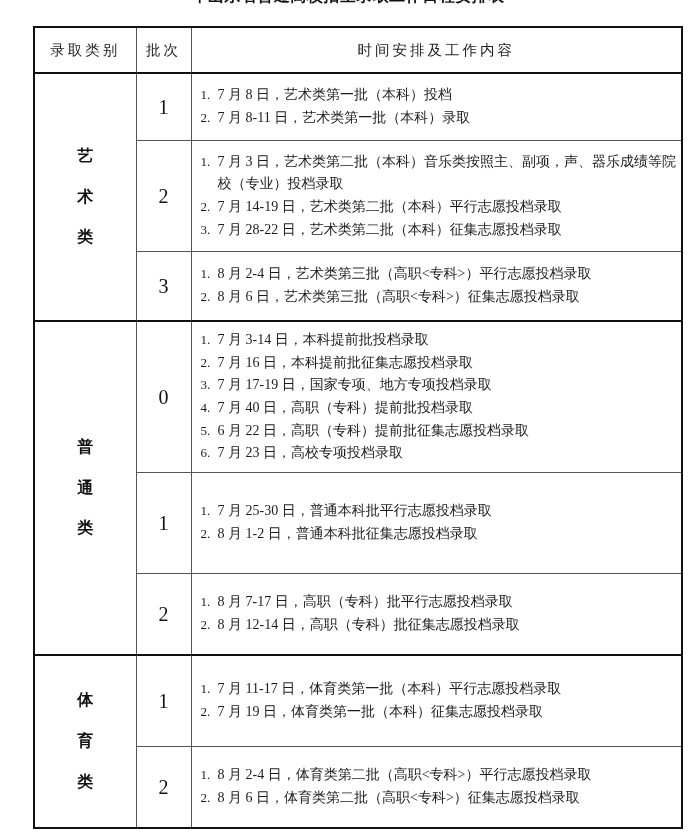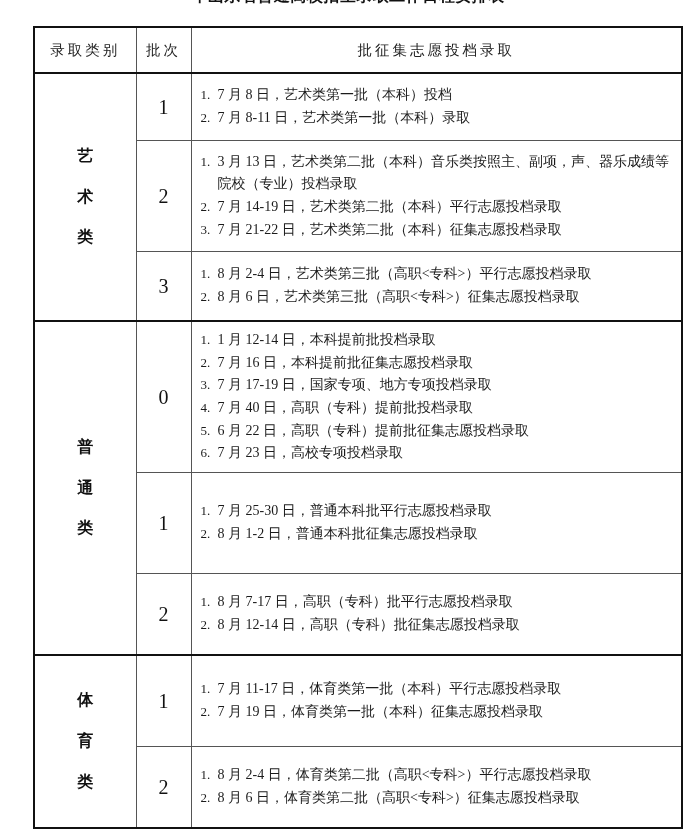--- a/index.html
+++ b/index.html
@@ -131,59 +131,59 @@
   <table class="schedule">
     <colgroup>
       <col class="col-category">
       <col class="col-batch">
       <col class="col-content">
     </colgroup>
     <thead>
       <tr class="head-row">
         <th class="th-category">录取类别</th>
         <th class="th-batch">批次</th>
-        <th class="th-content">批征集志愿投档录取</th>
+        <th class="th-content">时间安排及工作内容</th>
       </tr>
     </thead>
     <tbody id="schedule-body">
         <tr class="section-start">
           <td class="cat-cell" rowspan="3"><div class="cat-vertical"><span>艺</span><span>术</span><span>类</span></div></td>
           <td class="batch-cell" style="height: 66px;">1</td>
           <td class="content-cell">
             <ol class="items">
               <li>7 月 8 日，艺术类第一批（本科）投档</li>
               <li>7 月 8-11 日，艺术类第一批（本科）录取</li>
             </ol>
           </td>
         </tr>
         <tr>
           <td class="batch-cell" style="height: 110px;">2</td>
           <td class="content-cell">
             <ol class="items">
-              <li>3 月 13 日，艺术类第二批（本科）音乐类按照主、副项，声、器乐成绩等院校（专业）投档录取</li>
+              <li>7 月 3 日，艺术类第二批（本科）音乐类按照主、副项，声、器乐成绩等院校（专业）投档录取</li>
               <li>7 月 14-19 日，艺术类第二批（本科）平行志愿投档录取</li>
-              <li>7 月 21-22 日，艺术类第二批（本科）征集志愿投档录取</li>
+              <li>7 月 28-22 日，艺术类第二批（本科）征集志愿投档录取</li>
             </ol>
           </td>
         </tr>
         <tr>
           <td class="batch-cell" style="height: 68px;">3</td>
           <td class="content-cell">
             <ol class="items">
               <li>8 月 2-4 日，艺术类第三批（高职&lt;专科&gt;）平行志愿投档录取</li>
               <li>8 月 6 日，艺术类第三批（高职&lt;专科&gt;）征集志愿投档录取</li>
             </ol>
           </td>
         </tr>
         <tr class="section-start">
           <td class="cat-cell" rowspan="3"><div class="cat-vertical"><span>普</span><span>通</span><span>类</span></div></td>
           <td class="batch-cell" style="height: 150px;">0</td>
           <td class="content-cell">
             <ol class="items">
-              <li>1 月 12-14 日，本科提前批投档录取</li>
+              <li>7 月 3-14 日，本科提前批投档录取</li>
               <li>7 月 16 日，本科提前批征集志愿投档录取</li>
               <li>7 月 17-19 日，国家专项、地方专项投档录取</li>
               <li>7 月 40 日，高职（专科）提前批投档录取</li>
               <li>6 月 22 日，高职（专科）提前批征集志愿投档录取</li>
               <li>7 月 23 日，高校专项投档录取</li>
             </ol>
           </td>
         </tr>
         <tr>
           <td class="batch-cell" style="height: 100px;">1</td>

